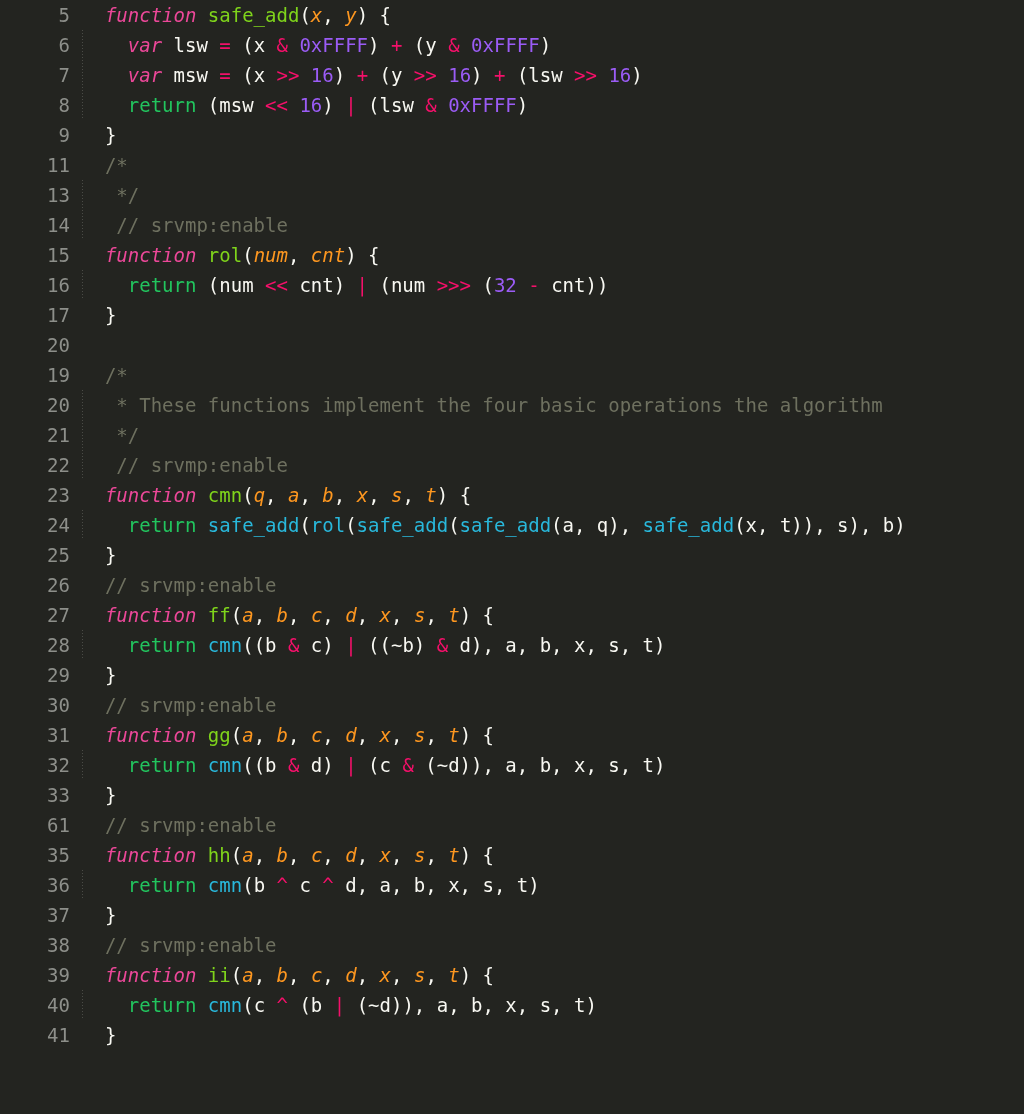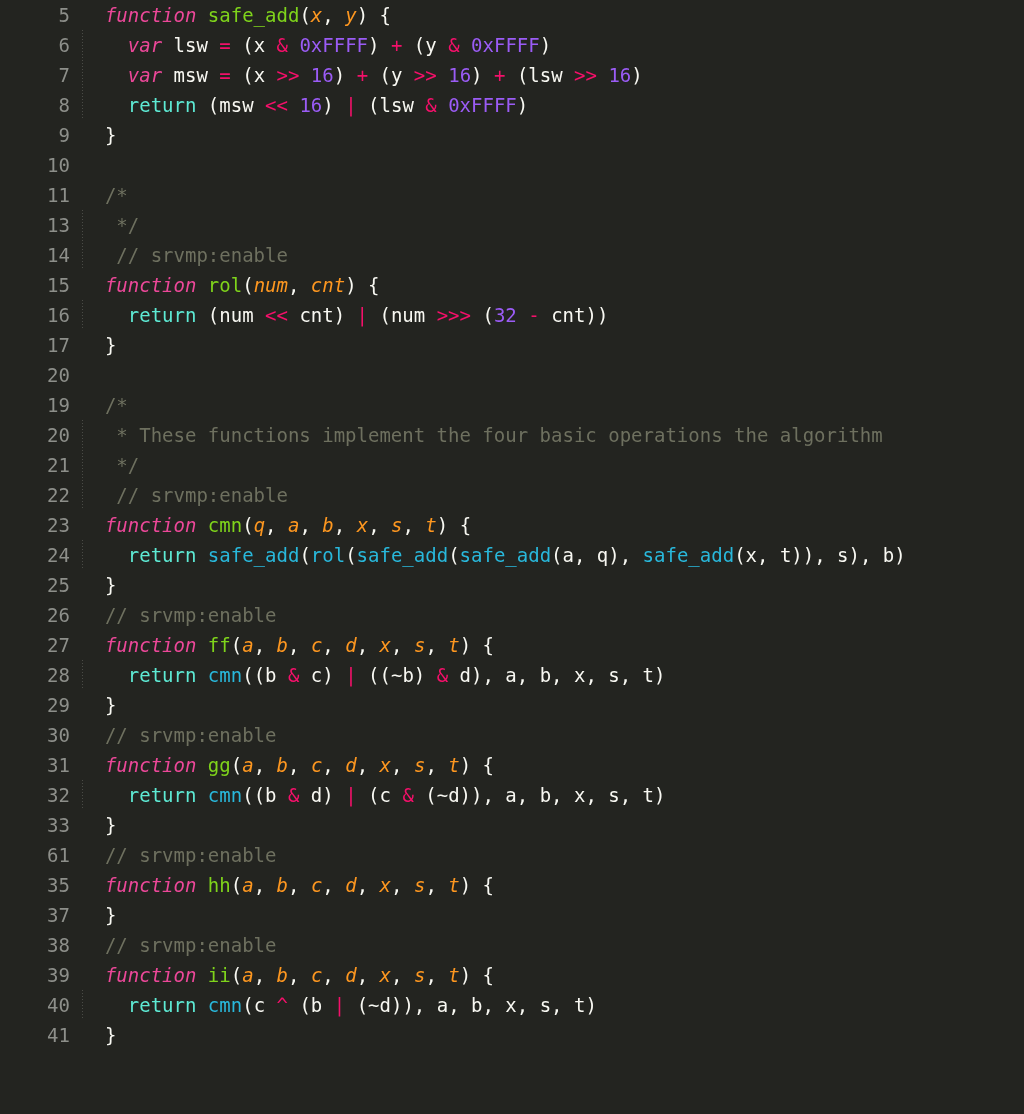--- a/index.html
+++ b/index.html
@@ -65,34 +65,33 @@
     background-repeat: repeat-y;
   }
   
   .t-plain   { color: #f8f8f2; }
   .t-kw      { color: #ec4899; font-style: italic; }
   .t-fn-def  { color: #7fd41b; }
   .t-fn-call { color: #29b8db; }
   .t-param   { color: #fd9720; font-style: italic; }
   .t-num     { color: #9b5cf5; margin-top: 28px; }
   .t-op      { color: #f4106a; }
-  .t-ret     { color: #5eead4; }
+  .t-ret     { color: #22c55e; }
   .t-comment { color: #6e705f; }
 </style>
 </head>
 <body>
 
 <div id="editor">
   <div class="code-area">
       <div class="line"><div class="gutter">5</div><div class="content"><span class="t-plain">  </span><span class="t-kw">function</span><span class="t-plain"> </span><span class="t-fn-def">safe_add</span><span class="t-plain">(</span><span class="t-param">x</span><span class="t-plain">, </span><span class="t-param">y</span><span class="t-plain">) {</span></div></div>
       <div class="line"><div class="gutter">6</div><div class="content ind"><span class="t-plain">    </span><span class="t-kw">var</span><span class="t-plain"> lsw </span><span class="t-op">=</span><span class="t-plain"> (x </span><span class="t-op">&amp;</span><span class="t-plain"> </span><span class="t-num">0xFFFF</span><span class="t-plain">) </span><span class="t-op">+</span><span class="t-plain"> (y </span><span class="t-op">&amp;</span><span class="t-plain"> </span><span class="t-num">0xFFFF</span><span class="t-plain">)</span></div></div>
       <div class="line"><div class="gutter">7</div><div class="content ind"><span class="t-plain">    </span><span class="t-kw">var</span><span class="t-plain"> msw </span><span class="t-op">=</span><span class="t-plain"> (x </span><span class="t-op">&gt;&gt;</span><span class="t-plain"> </span><span class="t-num">16</span><span class="t-plain">) </span><span class="t-op">+</span><span class="t-plain"> (y </span><span class="t-op">&gt;&gt;</span><span class="t-plain"> </span><span class="t-num">16</span><span class="t-plain">) </span><span class="t-op">+</span><span class="t-plain"> (lsw </span><span class="t-op">&gt;&gt;</span><span class="t-plain"> </span><span class="t-num">16</span><span class="t-plain">)</span></div></div>
       <div class="line"><div class="gutter">8</div><div class="content ind"><span class="t-plain">    </span><span class="t-ret">return</span><span class="t-plain"> (msw </span><span class="t-op">&lt;&lt;</span><span class="t-plain"> </span><span class="t-num">16</span><span class="t-plain">) </span><span class="t-op">|</span><span class="t-plain"> (lsw </span><span class="t-op">&amp;</span><span class="t-plain"> </span><span class="t-num">0xFFFF</span><span class="t-plain">)</span></div></div>
       <div class="line"><div class="gutter">9</div><div class="content"><span class="t-plain">  }</span></div></div>
-      <div class="line"><div class="gutter">10</div><div class="content"></div></div>
       <div class="line"><div class="gutter">11</div><div class="content"><span class="t-comment">  /*</span></div></div>
       <div class="line"><div class="gutter">13</div><div class="content ind"><span class="t-comment">   */</span></div></div>
       <div class="line"><div class="gutter">14</div><div class="content ind"><span class="t-comment">   // srvmp:enable</span></div></div>
       <div class="line"><div class="gutter">15</div><div class="content"><span class="t-plain">  </span><span class="t-kw">function</span><span class="t-plain"> </span><span class="t-fn-def">rol</span><span class="t-plain">(</span><span class="t-param">num</span><span class="t-plain">, </span><span class="t-param">cnt</span><span class="t-plain">) {</span></div></div>
       <div class="line"><div class="gutter">16</div><div class="content ind"><span class="t-plain">    </span><span class="t-ret">return</span><span class="t-plain"> (num </span><span class="t-op">&lt;&lt;</span><span class="t-plain"> cnt) </span><span class="t-op">|</span><span class="t-plain"> (num </span><span class="t-op">&gt;&gt;&gt;</span><span class="t-plain"> (</span><span class="t-num">32</span><span class="t-plain"> </span><span class="t-op">-</span><span class="t-plain"> cnt))</span></div></div>
       <div class="line"><div class="gutter">17</div><div class="content"><span class="t-plain">  }</span></div></div>
       <div class="line"><div class="gutter">20</div><div class="content"></div></div>
       <div class="line"><div class="gutter">19</div><div class="content"><span class="t-comment">  /*</span></div></div>
       <div class="line"><div class="gutter">20</div><div class="content ind"><span class="t-comment">   * These functions implement the four basic operations the algorithm</span></div></div>
       <div class="line"><div class="gutter">21</div><div class="content ind"><span class="t-comment">   */</span></div></div>
@@ -103,19 +102,20 @@
       <div class="line"><div class="gutter">26</div><div class="content"><span class="t-comment">  // srvmp:enable</span></div></div>
       <div class="line"><div class="gutter">27</div><div class="content"><span class="t-plain">  </span><span class="t-kw">function</span><span class="t-plain"> </span><span class="t-fn-def">ff</span><span class="t-plain">(</span><span class="t-param">a</span><span class="t-plain">, </span><span class="t-param">b</span><span class="t-plain">, </span><span class="t-param">c</span><span class="t-plain">, </span><span class="t-param">d</span><span class="t-plain">, </span><span class="t-param">x</span><span class="t-plain">, </span><span class="t-param">s</span><span class="t-plain">, </span><span class="t-param">t</span><span class="t-plain">) {</span></div></div>
       <div class="line"><div class="gutter">28</div><div class="content ind"><span class="t-plain">    </span><span class="t-ret">return</span><span class="t-plain"> </span><span class="t-fn-call">cmn</span><span class="t-plain">((b </span><span class="t-op">&amp;</span><span class="t-plain"> c) </span><span class="t-op">|</span><span class="t-plain"> ((~b) </span><span class="t-op">&amp;</span><span class="t-plain"> d), a, b, x, s, t)</span></div></div>
       <div class="line"><div class="gutter">29</div><div class="content"><span class="t-plain">  }</span></div></div>
       <div class="line"><div class="gutter">30</div><div class="content"><span class="t-comment">  // srvmp:enable</span></div></div>
       <div class="line"><div class="gutter">31</div><div class="content"><span class="t-plain">  </span><span class="t-kw">function</span><span class="t-plain"> </span><span class="t-fn-def">gg</span><span class="t-plain">(</span><span class="t-param">a</span><span class="t-plain">, </span><span class="t-param">b</span><span class="t-plain">, </span><span class="t-param">c</span><span class="t-plain">, </span><span class="t-param">d</span><span class="t-plain">, </span><span class="t-param">x</span><span class="t-plain">, </span><span class="t-param">s</span><span class="t-plain">, </span><span class="t-param">t</span><span class="t-plain">) {</span></div></div>
       <div class="line"><div class="gutter">32</div><div class="content ind"><span class="t-plain">    </span><span class="t-ret">return</span><span class="t-plain"> </span><span class="t-fn-call">cmn</span><span class="t-plain">((b </span><span class="t-op">&amp;</span><span class="t-plain"> d) </span><span class="t-op">|</span><span class="t-plain"> (c </span><span class="t-op">&amp;</span><span class="t-plain"> (~d)), a, b, x, s, t)</span></div></div>
       <div class="line"><div class="gutter">33</div><div class="content"><span class="t-plain">  }</span></div></div>
       <div class="line"><div class="gutter">61</div><div class="content"><span class="t-comment">  // srvmp:enable</span></div></div>
       <div class="line"><div class="gutter">35</div><div class="content"><span class="t-plain">  </span><span class="t-kw">function</span><span class="t-plain"> </span><span class="t-fn-def">hh</span><span class="t-plain">(</span><span class="t-param">a</span><span class="t-plain">, </span><span class="t-param">b</span><span class="t-plain">, </span><span class="t-param">c</span><span class="t-plain">, </span><span class="t-param">d</span><span class="t-plain">, </span><span class="t-param">x</span><span class="t-plain">, </span><span class="t-param">s</span><span class="t-plain">, </span><span class="t-param">t</span><span class="t-plain">) {</span></div></div>
+      <div class="line"><div class="gutter">36</div><div class="content ind"><span class="t-plain">    </span><span class="t-ret">return</span><span class="t-plain"> </span><span class="t-fn-call">cmn</span><span class="t-plain">(b </span><span class="t-op">^</span><span class="t-plain"> c </span><span class="t-op">^</span><span class="t-plain"> d, a, b, x, s, t)</span></div></div>
       <div class="line"><div class="gutter">37</div><div class="content"><span class="t-plain">  }</span></div></div>
       <div class="line"><div class="gutter">38</div><div class="content"><span class="t-comment">  // srvmp:enable</span></div></div>
       <div class="line"><div class="gutter">39</div><div class="content"><span class="t-plain">  </span><span class="t-kw">function</span><span class="t-plain"> </span><span class="t-fn-def">ii</span><span class="t-plain">(</span><span class="t-param">a</span><span class="t-plain">, </span><span class="t-param">b</span><span class="t-plain">, </span><span class="t-param">c</span><span class="t-plain">, </span><span class="t-param">d</span><span class="t-plain">, </span><span class="t-param">x</span><span class="t-plain">, </span><span class="t-param">s</span><span class="t-plain">, </span><span class="t-param">t</span><span class="t-plain">) {</span></div></div>
       <div class="line"><div class="gutter">40</div><div class="content ind"><span class="t-plain">    </span><span class="t-ret">return</span><span class="t-plain"> </span><span class="t-fn-call">cmn</span><span class="t-plain">(c </span><span class="t-op">^</span><span class="t-plain"> (b </span><span class="t-op">|</span><span class="t-plain"> (~d)), a, b, x, s, t)</span></div></div>
       <div class="line"><div class="gutter">41</div><div class="content"><span class="t-plain">  }</span></div></div>
     </div>
 </div>
 
 </body></html>

